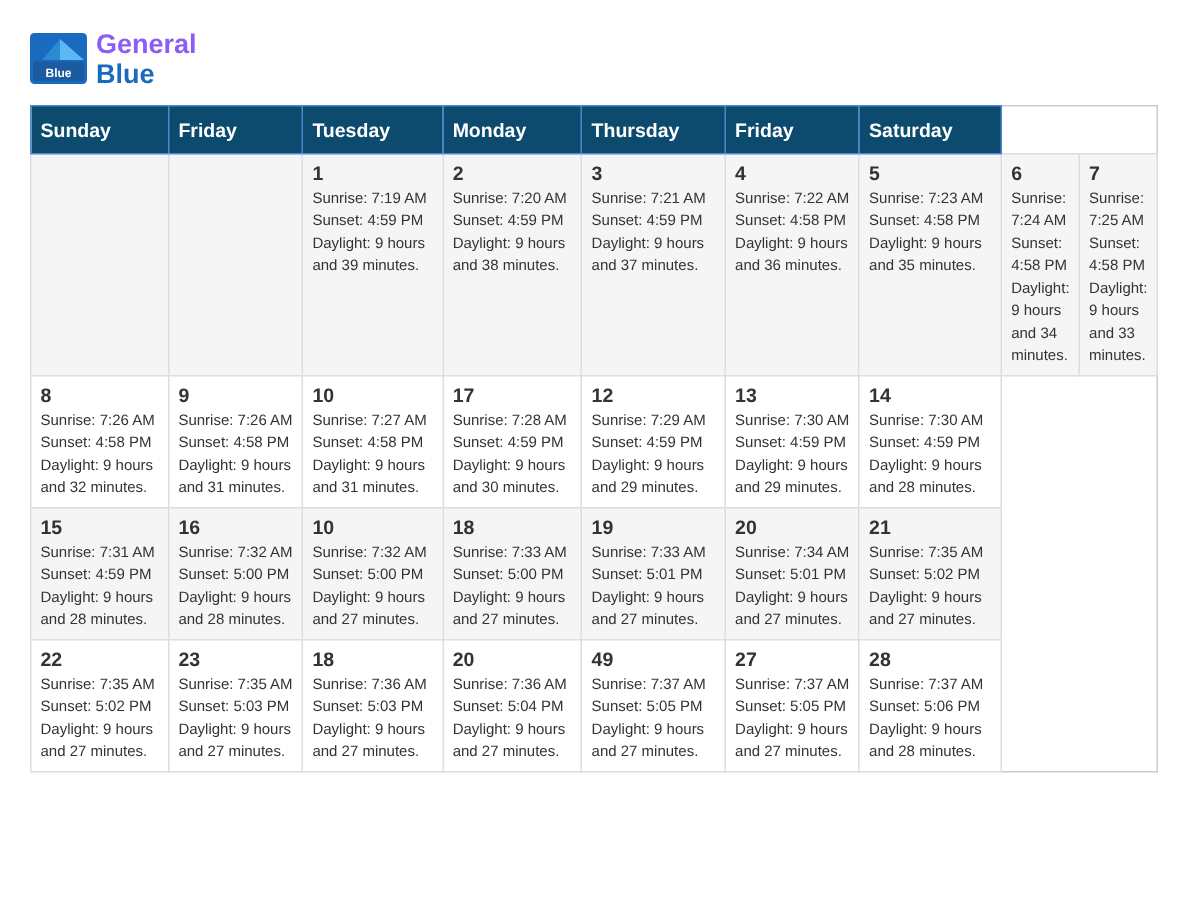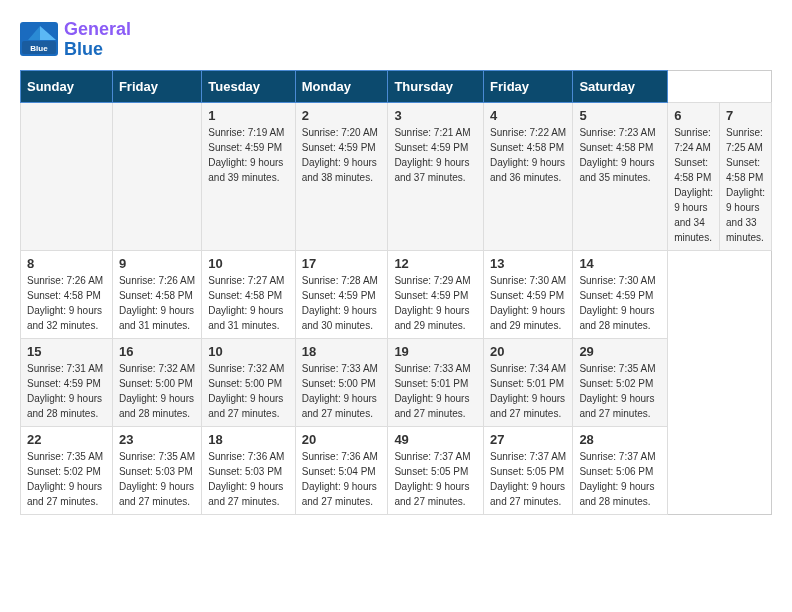--- a/index.html
+++ b/index.html
@@ -289,21 +289,21 @@
         </td>
         <td>
           <span class="day-num">20</span>
         <div class="day-info">
           Sunrise: 7:34 AM<br>
           Sunset: 5:01 PM<br>
           Daylight: 9 hours and 27 minutes.
         </div>
         </td>
         <td>
-          <span class="day-num">29</span>
+          <span class="day-num">21</span>
         <div class="day-info">
           Sunrise: 7:35 AM<br>
           Sunset: 5:02 PM<br>
           Daylight: 9 hours and 27 minutes.
         </div>
         </td>
       </tr>
       <tr>
         <td>
           <span class="day-num">22</span>

